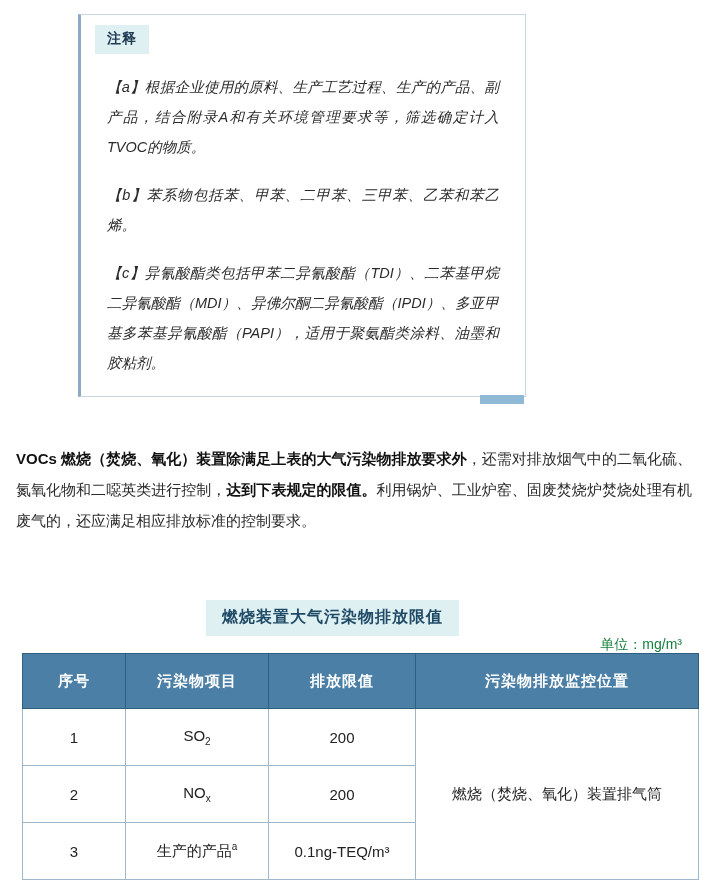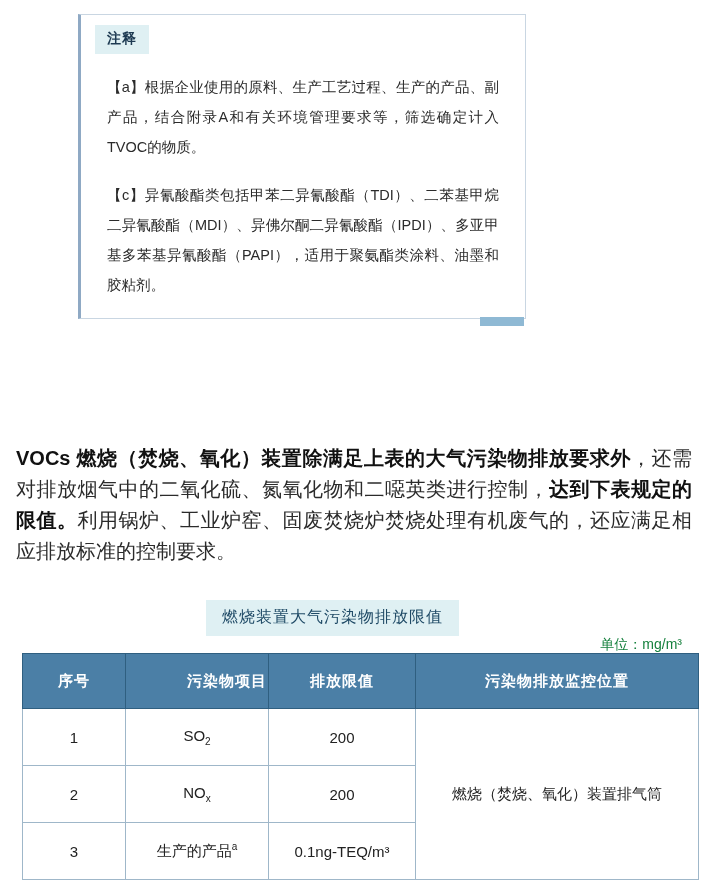--- a/index.html
+++ b/index.html
@@ -39,51 +39,52 @@
     font-size: 14px;
     padding: 5px 12px 6px 12px;
     letter-spacing: 1px;
   }
   .note-item {
     margin: 18px 26px 0 26px;
     font-size: 14.5px;
     line-height: 30px;
     color: #2b2b2b;
     text-align: justify;
+    font-style: italic;
   }
   .note-accent {
     position: absolute;
     right: 1px;
     bottom: -8px;
     width: 44px;
     height: 9px;
     background: #8fb9d4;
   }
 
   
   .para {
     position: absolute;
     left: 16px;
     top: 443px;
     width: 676px;
-    font-size: 20px;
+    font-size: 15px;
     line-height: 31px;
     color: #2b2b2b;
     text-align: justify;
   }
   .para b { font-weight: bold; color: #111; }
 
   
   .table-heading {
     position: absolute;
     left: 206px;
     top: 600px;
     background: #dff0f3;
     color: #1f4a66;
-    font-weight: normal;
+    font-weight: bold;
     font-size: 16px;
     padding: 7px 16px 8px 16px;
     letter-spacing: 1px;
   }
   .unit-label {
     position: absolute;
     right: 26px;
     top: 636px;
     font-size: 14px;
     color: #15803d;
@@ -110,32 +111,33 @@
   }
   .limits-table td {
     border: 1px solid #9fb7c9;
     height: 54px;
     text-align: center;
     font-size: 15px;
     color: #222;
     background: #ffffff;
   }
   .col-no { width: 100px; }
-  .col-item { width: 140px; text-align: right; }
+  .col-item { width: 140px; }
   .col-limit { width: 144px; }
   .col-pos { width: 280px; }
   sub, sup { font-size: 10px; }
   .sup-note { font-size: 10px; vertical-align: super; }
 </style>
 </head>
 <body>
 
 <div class="notes-panel">
   <div class="notes-title">注释</div>
   <div class="note-item">【a】根据企业使用的原料、生产工艺过程、生产的产品、副产品，结合附录A和有关环境管理要求等，筛选确定计入TVOC的物质。</div>
+  <div class="note-item">【b】苯系物包括苯、甲苯、二甲苯、三甲苯、乙苯和苯乙烯。</div>
   <div class="note-item">【c】异氰酸酯类包括甲苯二异氰酸酯（TDI）、二苯基甲烷二异氰酸酯（MDI）、异佛尔酮二异氰酸酯（IPDI）、多亚甲基多苯基异氰酸酯（PAPI），适用于聚氨酯类涂料、油墨和胶粘剂。</div>
   <div class="note-accent"></div>
 </div>
 
 <div class="para">
   <b>VOCs 燃烧（焚烧、氧化）装置除满足上表的大气污染物排放要求外</b><span>，还需对排放烟气中的二氧化硫、氮氧化物和二噁英类进行控制，</span><b>达到下表规定的限值。</b><span>利用锅炉、工业炉窑、固废焚烧炉焚烧处理有机废气的，还应满足相应排放标准的控制要求。</span>
 </div>
 
 <div class="table-heading">燃烧装置大气污染物排放限值</div>
 <div class="unit-label">单位：mg/m³</div>

